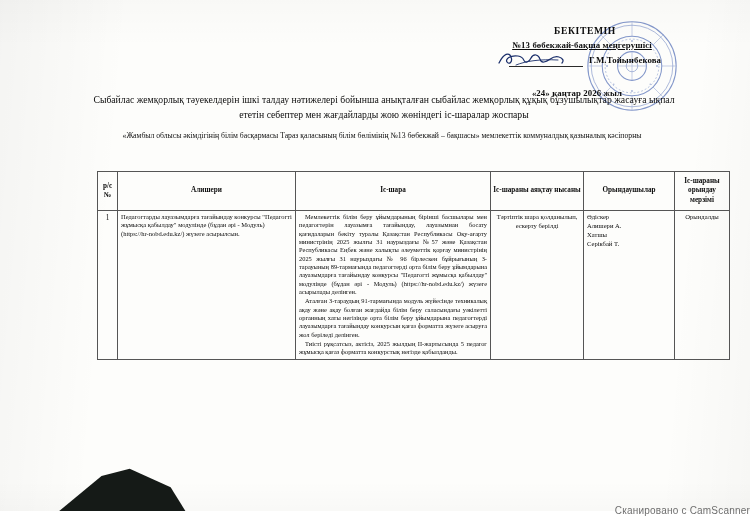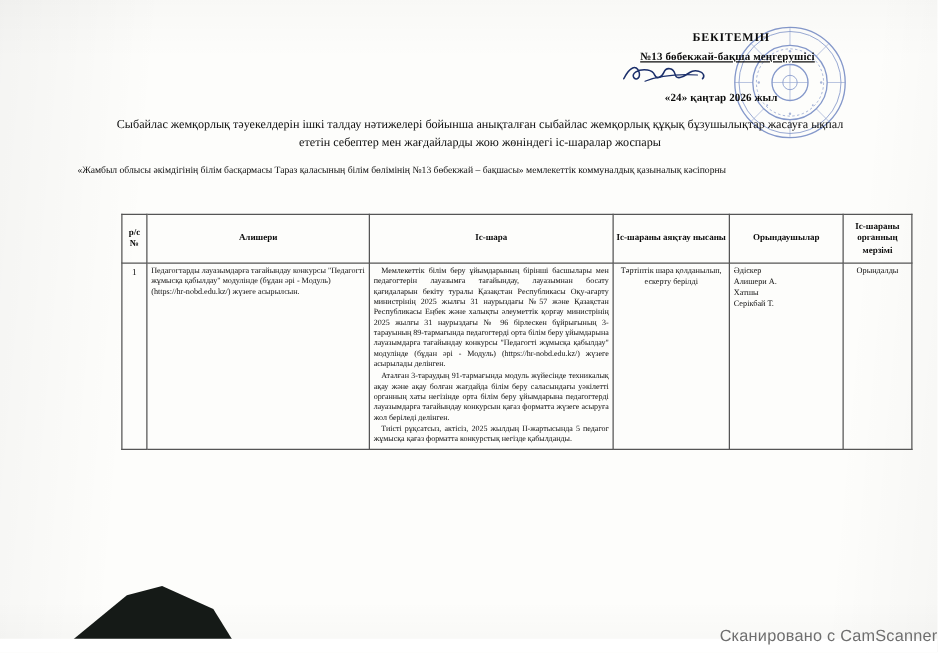--- a/index.html
+++ b/index.html
@@ -114,21 +114,21 @@
     font-size: 9.7px;
     font-weight: normal;
     line-height: 1.55;
     z-index: 3;
   }
   #doc-subtitle {
     position: absolute;
     left: 62px;
     top: 130px;
     width: 640px;
-    text-align: left;
+    text-align: center;
     font-size: 7.7px;
     line-height: 1.5;
     z-index: 3;
   }
 
   
   #plan-table {
     position: absolute;
     left: 97px;
     top: 171px;
@@ -205,34 +205,38 @@
     height: 11px;
     background: #ffffff;
     z-index: 8;
   }
 
   #camscanner-watermark {
     position: absolute;
     right: 22px;
     bottom: 6px;
     font-family: "Liberation Sans", sans-serif;
-    font-size: 13px;
+    font-size: 10px;
     color: #6e6e6e;
     letter-spacing: 0.2px;
     z-index: 9;
   }
 </style>
 </head>
 <body>
 
 <div id="scan-page">
 
   <div id="approval-block">
     <div class="ap-title">БЕКІТЕМІН</div>
     <div class="ap-role">№13 бөбекжай-бақша  меңгерушісі</div>
+    <div class="ap-sign-row">
+      <span class="ap-sign-rule"></span>
+      <span class="ap-name">Г.М.Тойынбекова</span>
+    </div>
     <div class="ap-date">«24» қаңтар 2026 жыл</div>
   </div>
 
   <svg id="signature-mark" viewBox="0 0 70 18">
     <g fill="none" stroke="#1b2f6b" stroke-width="1.25" stroke-linecap="round">
       <path d="M3 13 C8 3, 13 2, 15 7 C17 12, 13 15, 11 12 C9 9, 14 5, 22 6 C30 7, 26 13, 31 12 C36 11, 34 4, 40 5 C46 6, 42 13, 48 12 C54 11, 56 5, 63 7 C67 8, 68 11, 66 13"></path>
       <path d="M20 15 C30 11, 44 9, 62 10" stroke-width="0.9"></path>
     </g>
   </svg>
 
@@ -274,21 +278,21 @@
         <col class="col-exec">
         <col class="col-term">
     </colgroup>
     <thead>
       <tr>
         <th>р/с №</th>
         <th>Алишери</th>
         <th>Іс-шара</th>
         <th>Іс-шараны аяқтау нысаны</th>
         <th>Орындаушылар</th>
-        <th>Іс-шараны органның мерзімі</th>
+        <th>Іс-шараны орындау мерзімі</th>
       </tr>
     </thead>
     <tbody>
       <tr>
         <td class="cell-num">1</td>
         <td class="cell-rec">Педагогтарды лауазымдарға тағайындау конкурсы "Педагогті жұмысқа қабылдау" модулінде (бұдан әрі - Модуль) (https://hr-nobd.edu.kz/) жүзеге асырылсын.</td>
         <td class="cell-act">
           <p>Мемлекеттік білім беру ұйымдарының бірінші басшылары мен педагогтерін лауазымға тағайындау, лауазымнан босату қағидаларын бекіту туралы Қазақстан Республикасы Оқу-ағарту министрінің 2025 жылғы 31 наурыздағы №57 және Қазақстан Республикасы Еңбек және халықты әлеуметтік қорғау министрінің 2025 жылғы 31 наурыздағы № 96 бірлескен бұйрығының 3-тарауының 89-тармағында педагогтерді орта білім беру ұйымдарына лауазымдарға тағайындау конкурсы "Педагогті жұмысқа қабылдау" модулінде (бұдан әрі - Модуль) (https://hr-nobd.edu.kz/) жүзеге асырылады делінген.</p>
           <p>Аталған 3-тараудың 91-тармағында модуль жүйесінде техникалық ақау және ақау болған жағдайда білім беру саласындағы уәкілетті органның хаты негізінде орта білім беру ұйымдарына педагогтерді лауазымдарға тағайындау конкурсын қағаз форматта жүзеге асыруға жол беріледі делінген.</p>
           <p>Тиісті рұқсатсыз, актісіз, 2025 жылдың ІІ-жартысында 5 педагог жұмысқа қағаз форматта конкурстық негізде қабылданды.</p>

